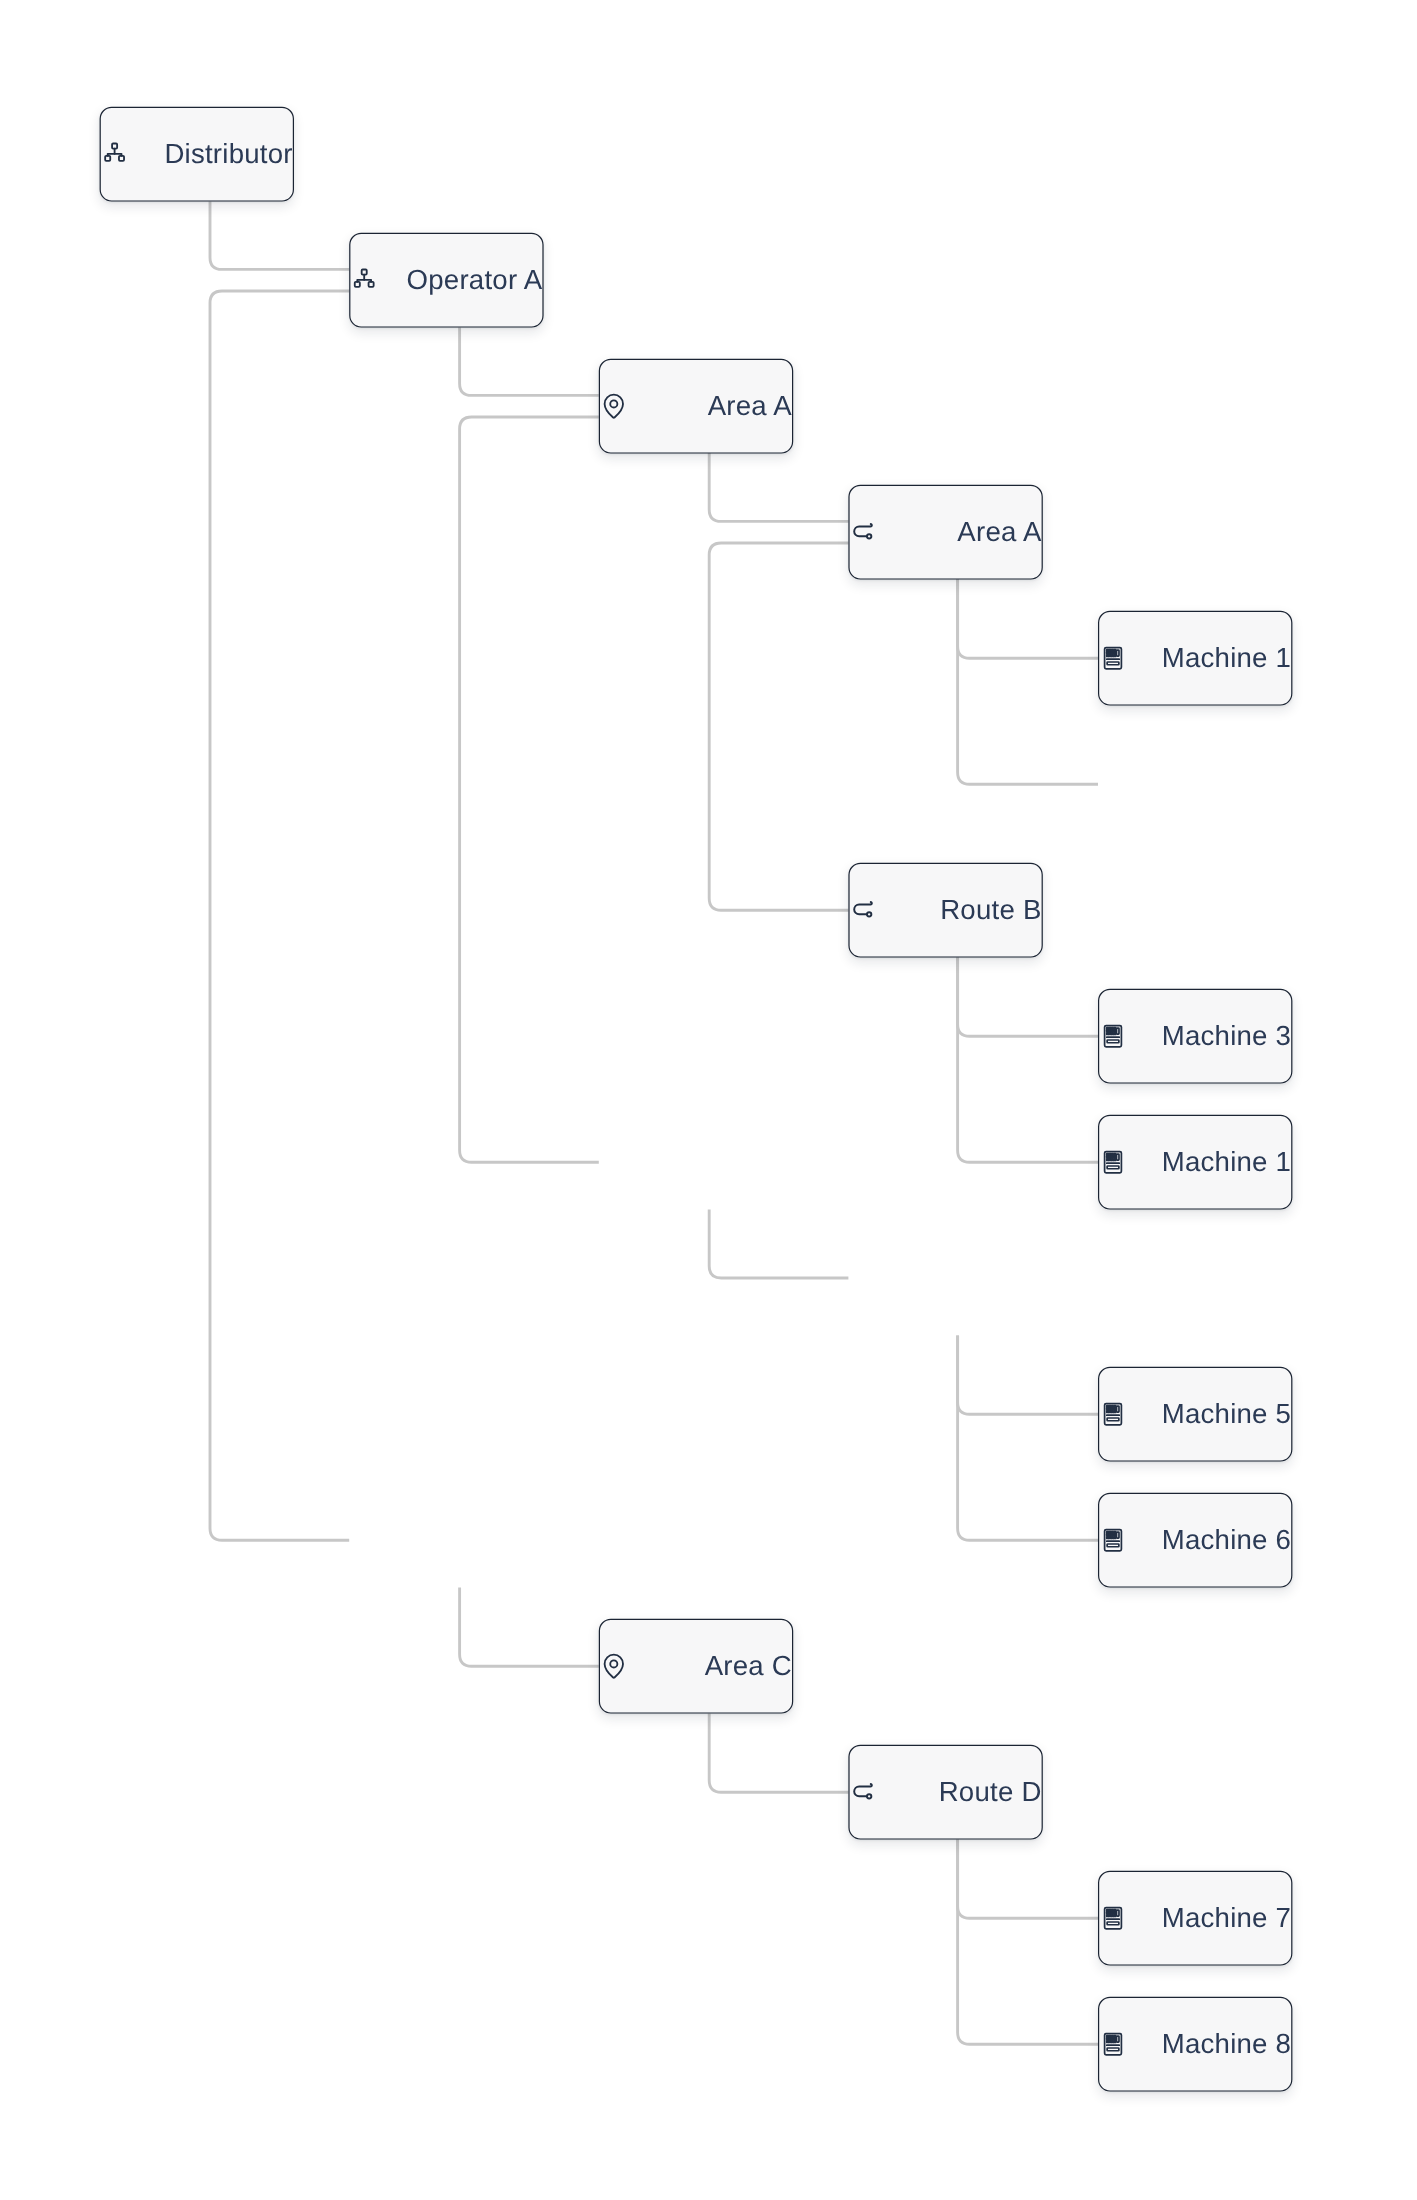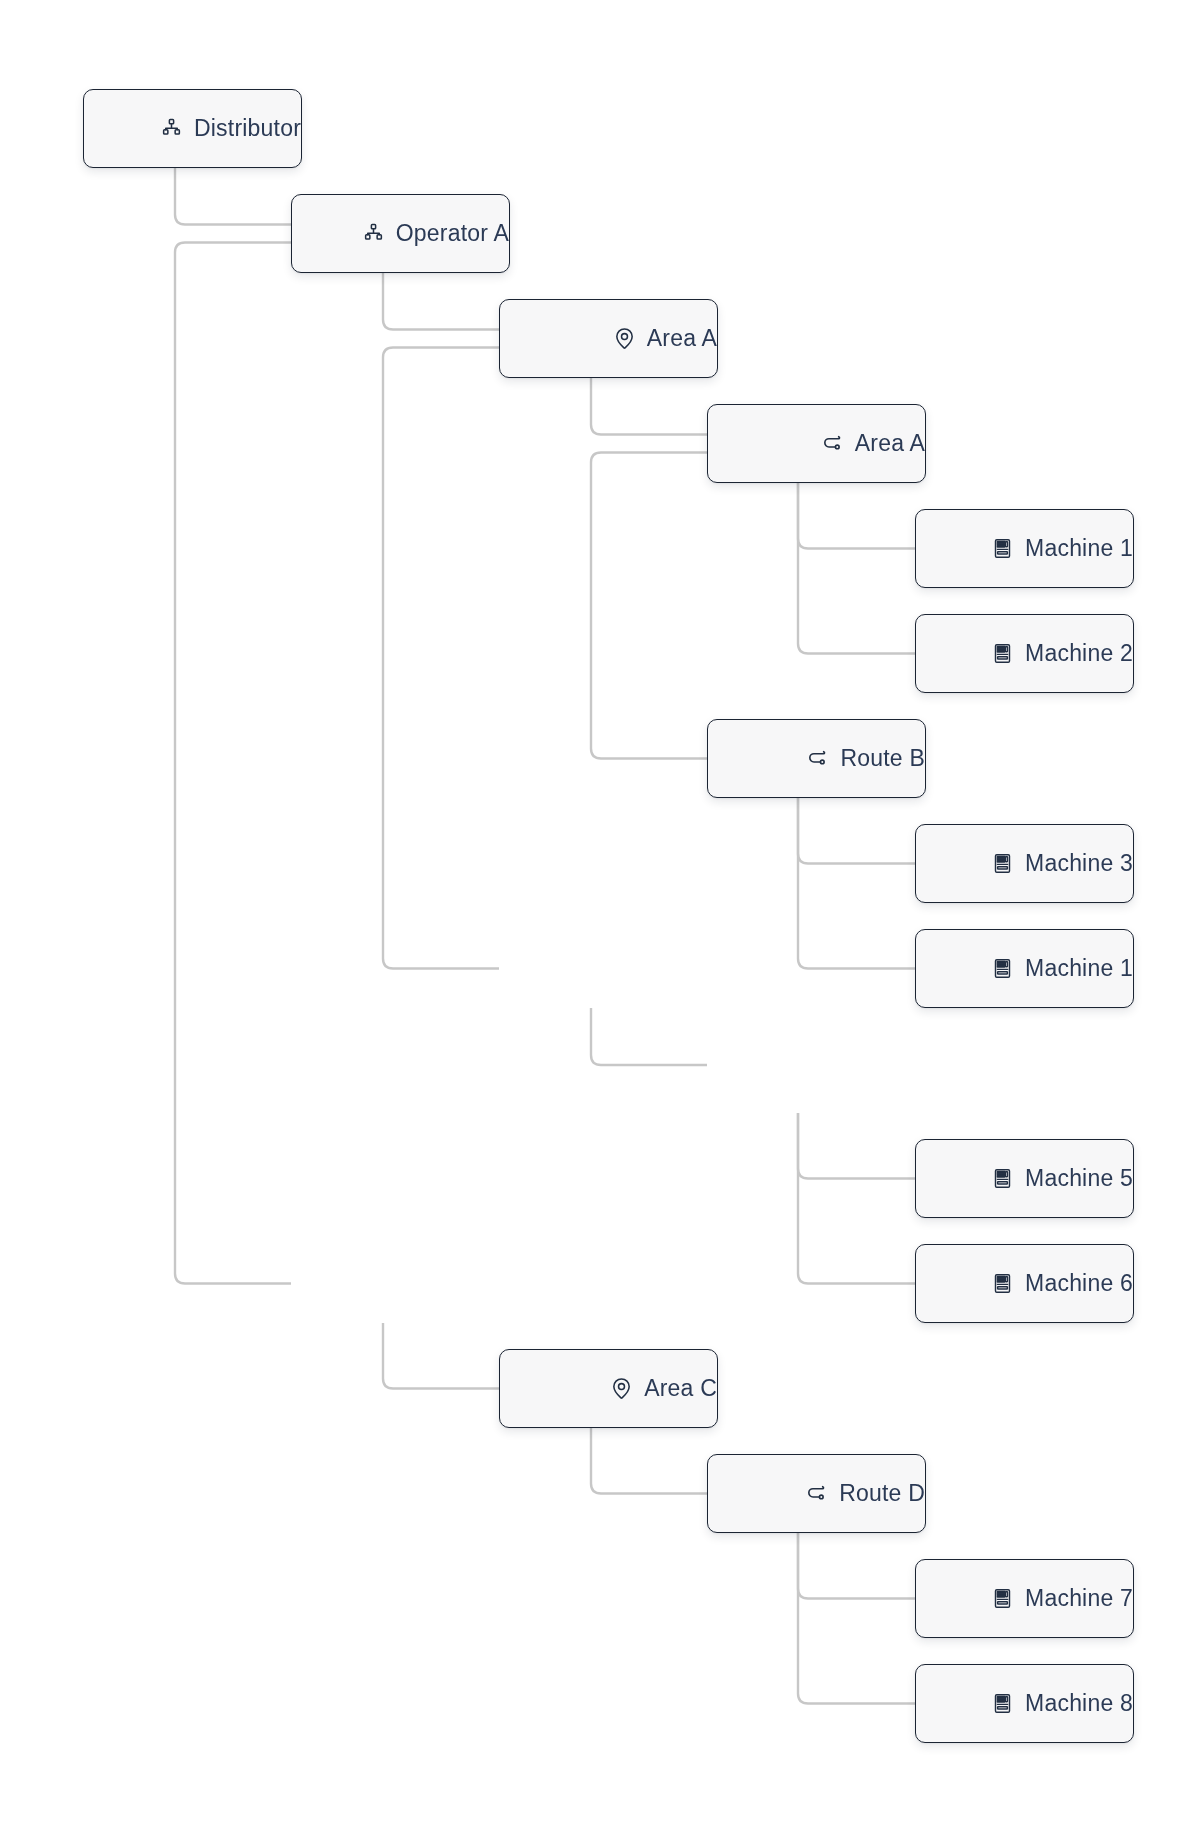--- a/index.html
+++ b/index.html
@@ -7,26 +7,26 @@
     position:relative;
     width:1181px;height:1833px;
     background:#ffffff;
     font-family:"Liberation Sans", sans-serif;
     overflow:hidden;
   }
   .edges{position:absolute;left:0;top:0;width:1181px;height:1833px;}
   .edges path{fill:none;stroke:#c7c7c7;stroke-width:2.4px;}
   .node{
     position:absolute;
-    width:219px;height:79px;
+    width:162px;height:79px;
     box-sizing:border-box;
     background:#f7f7f8;
     border:1.5px solid #1b2433;
     border-radius:10px;
-    display:flex;align-items:center;justify-content:flex-end;
+    display:flex;align-items:center;justify-content:space-between;
     gap:11px;
     box-shadow:0 4px 10px rgba(20,30,50,0.10), 0 1px 2px rgba(20,30,50,0.06);
     cursor:pointer;
   }
   .node .icon{width:23px;height:23px;flex:0 0 auto;display:block;}
   .node .icon *{stroke:#222f43;}
   .node .label{
     font-size:23px;
     color:#2b3a55;
     letter-spacing:0.2px;
@@ -127,26 +127,20 @@
     <span class="label">Area A</span>
   </div>
 
   <div class="node" style="left:915px;top:509px">
     <svg class="icon">
         <use href="#sym-vending"></use>
       </svg>
     <span class="label">Machine 1</span>
   </div>
 
-  <div class="node" style="left:915px;top:614px">
-    <svg class="icon">
-        <use href="#sym-vending"></use>
-      </svg>
-    <span class="label">Machine 2</span>
-  </div>
 
   <div class="node" style="left:707px;top:719px">
     <svg class="icon">
         <use href="#sym-route"></use>
       </svg>
     <span class="label">Route B</span>
   </div>
 
   <div class="node" style="left:915px;top:824px">
     <svg class="icon">

